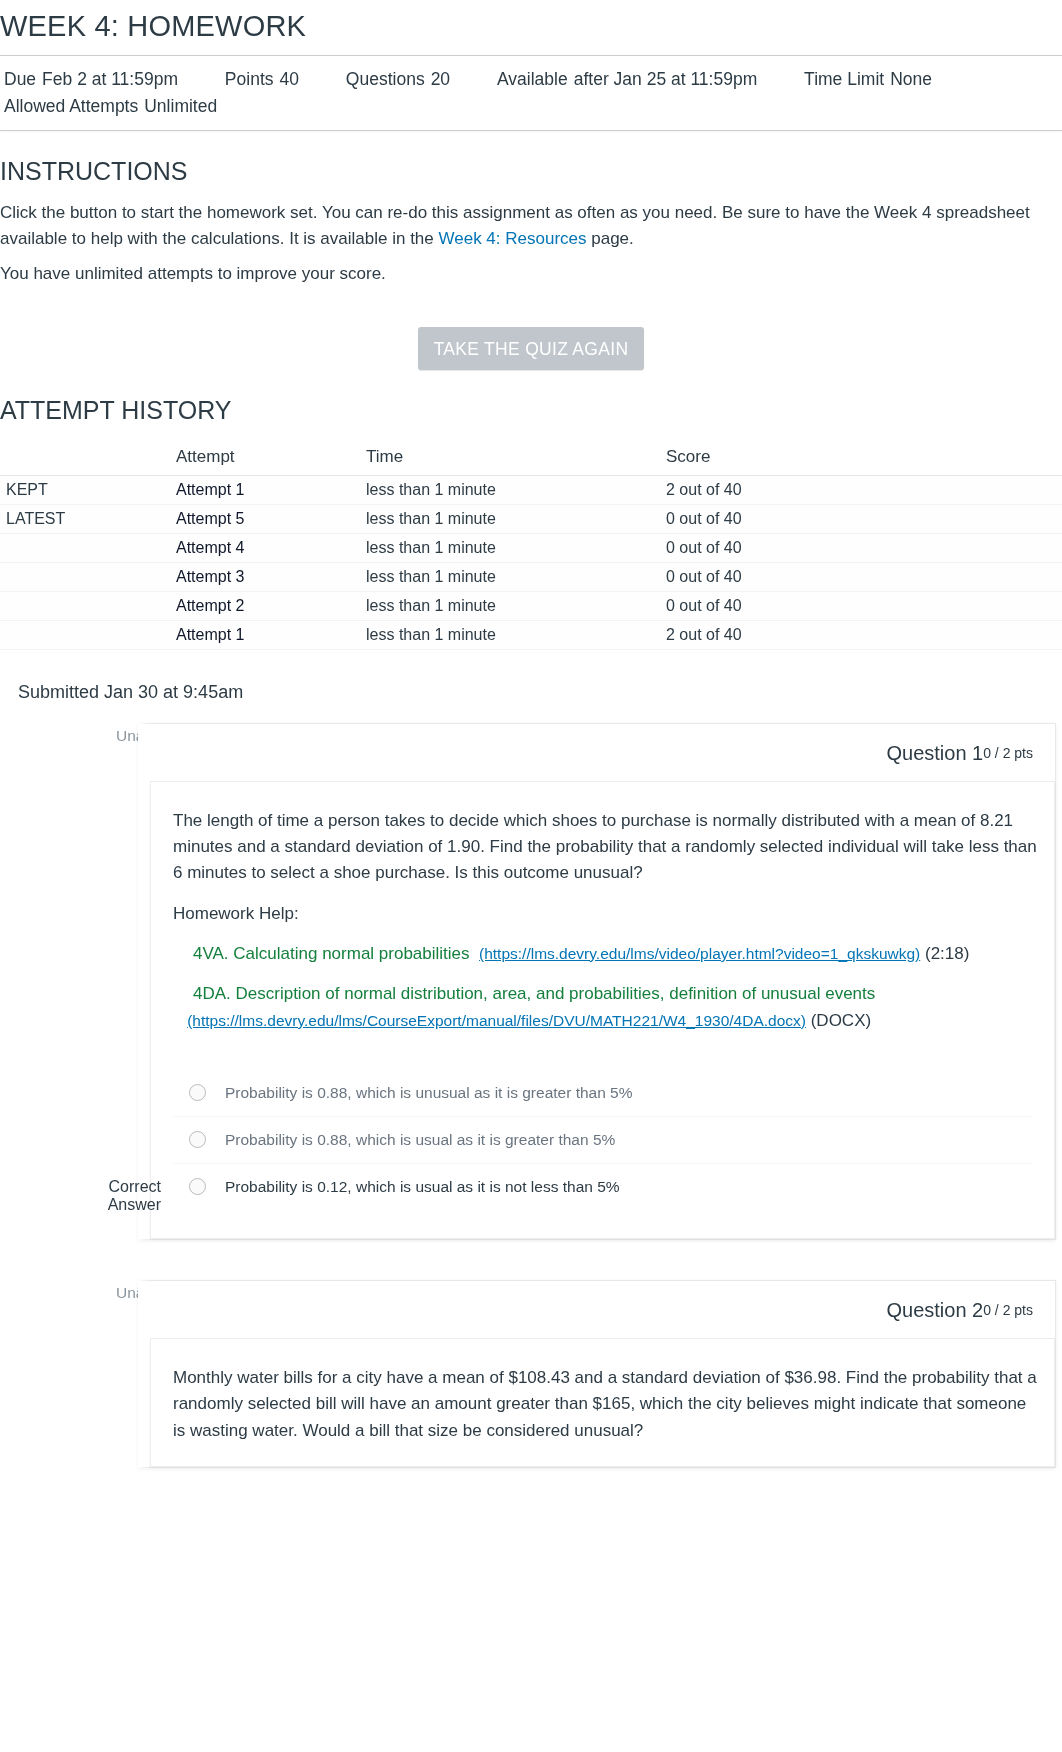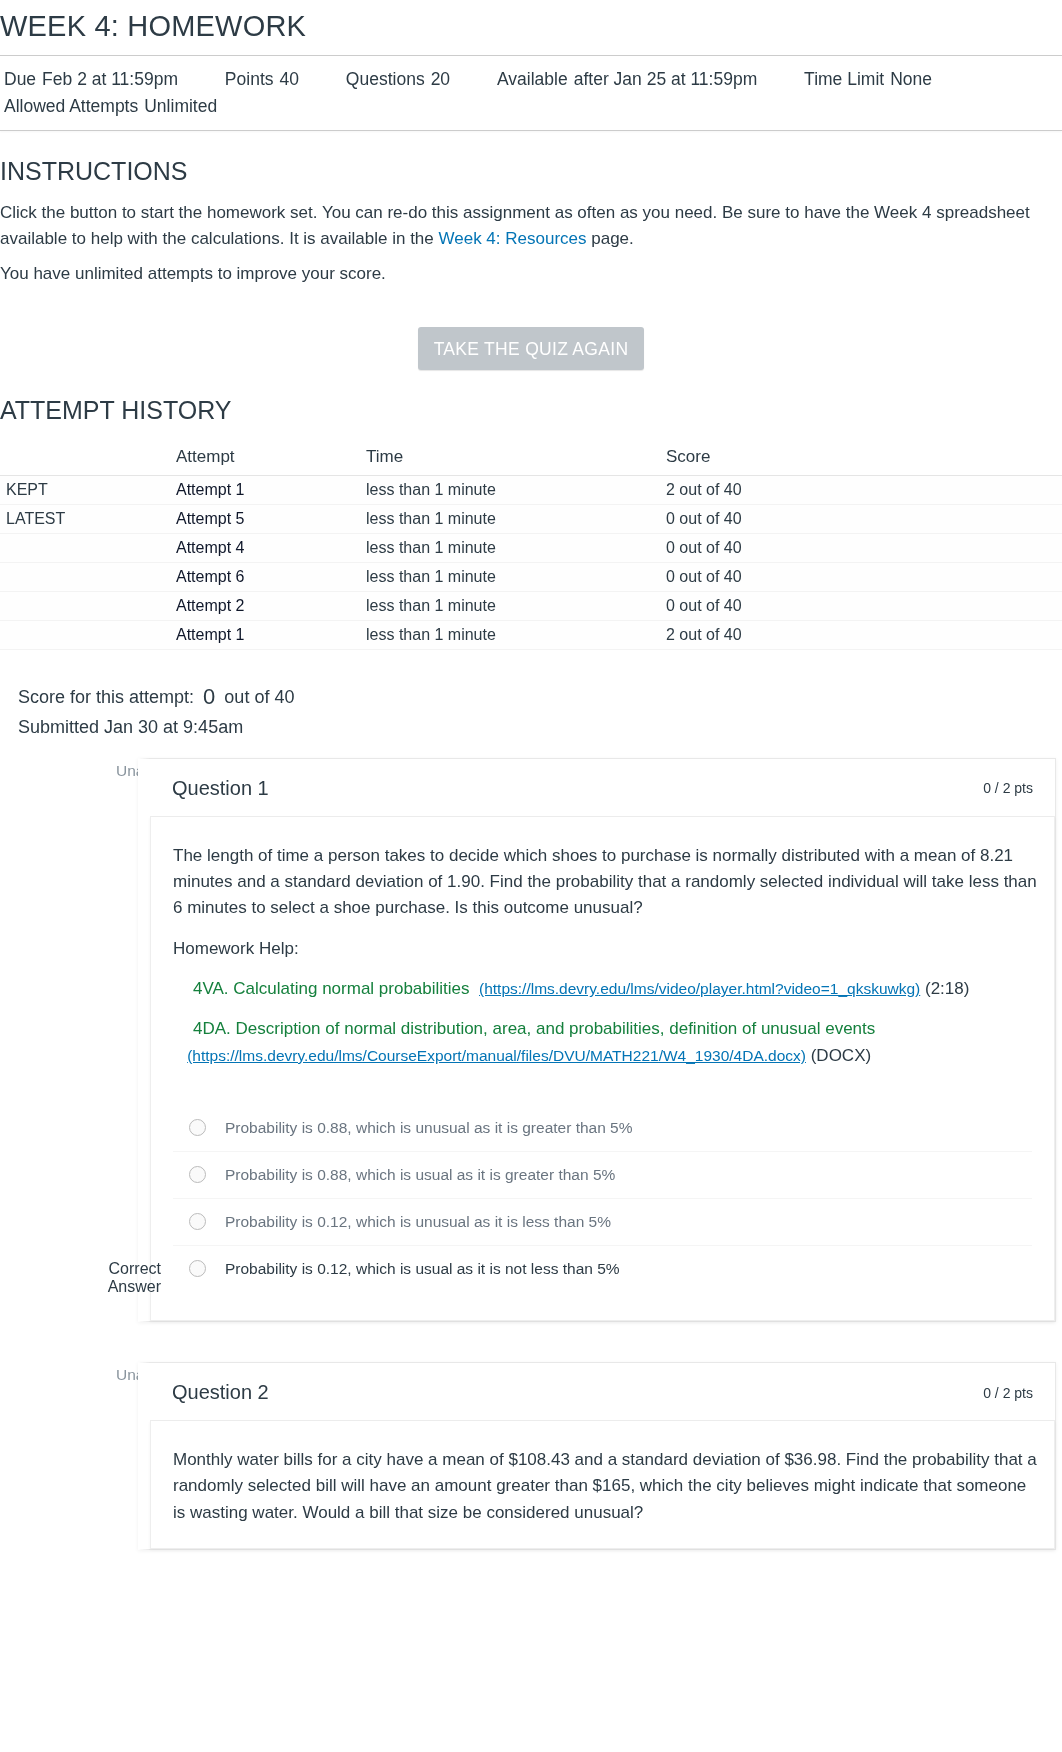--- a/index.html
+++ b/index.html
@@ -102,21 +102,21 @@
   .q-gutter-correct {
     position: absolute;
     left: -112px;
     font-size: 16px;
     color: #2d3b45;
     width: 100px;
     text-align: right;
   }
   .q-header {
     display: flex;
-    justify-content: space-between;
+    justify-content: flex-end;
     align-items: center;
     padding: 18px 22px 16px 22px;
     font-size: 20px;
     border-bottom: 1px solid #eee;
   }
   .q-header .qnum { }
   .q-header .qpts { font-size: 14px; }
   .q-text {
     padding: 26px 11px 8px 22px;
     font-size: 17px;
@@ -206,45 +206,40 @@
       <td>0 out of 40</td>
     </tr>
     <tr>
       <td class="rowtag"></td>
       <td class="att-link"><a href="#">Attempt 4</a></td>
       <td>less than 1 minute</td>
       <td>0 out of 40</td>
     </tr>
     <tr>
       <td class="rowtag"></td>
-      <td class="att-link"><a href="#">Attempt 6</a></td>
+      <td class="att-link"><a href="#">Attempt 3</a></td>
       <td>less than 1 minute</td>
       <td>0 out of 40</td>
     </tr>
     <tr>
       <td class="rowtag"></td>
       <td class="att-link"><a href="#">Attempt 2</a></td>
       <td>less than 1 minute</td>
       <td>0 out of 40</td>
     </tr>
     <tr>
       <td class="rowtag"></td>
       <td class="att-link"><a href="#">Attempt 1</a></td>
       <td>less than 1 minute</td>
       <td>2 out of 40</td>
     </tr>
   </tbody>
 </table>
 
 <div class="score-block">
-  <div>
-    <span>Score for this attempt:</span>
-    <span class="big">0</span>
-    <span>out of 40</span>
-  </div>
   <div>Submitted Jan 30 at 9:45am</div>
 </div>
 
 <div class="questions">
 
   <div class="gutter-wrap">
     <div class="q-gutter">Unanswered</div>
     <div class="question-card">
       <div class="q-header">
         <span class="qnum">Question 1</span>
@@ -267,24 +262,20 @@
         </div>
         <div class="answers">
           <div class="answer-row">
             <span class="radio"></span>
             <span>Probability is 0.88, which is unusual as it is greater than 5%</span>
           </div>
           <div class="answer-row">
             <span class="radio"></span>
             <span>Probability is 0.88, which is usual as it is greater than 5%</span>
           </div>
-          <div class="answer-row">
-            <span class="radio"></span>
-            <span>Probability is 0.12, which is unusual as it is less than 5%</span>
-          </div>
           <div class="answer-row correct">
             <span class="q-gutter-correct">Correct Answer</span>
             <span class="radio"></span>
             <span>Probability is 0.12, which is usual as it is not less than 5%</span>
           </div>
         </div>
       </div>
     </div>
   </div>
 

